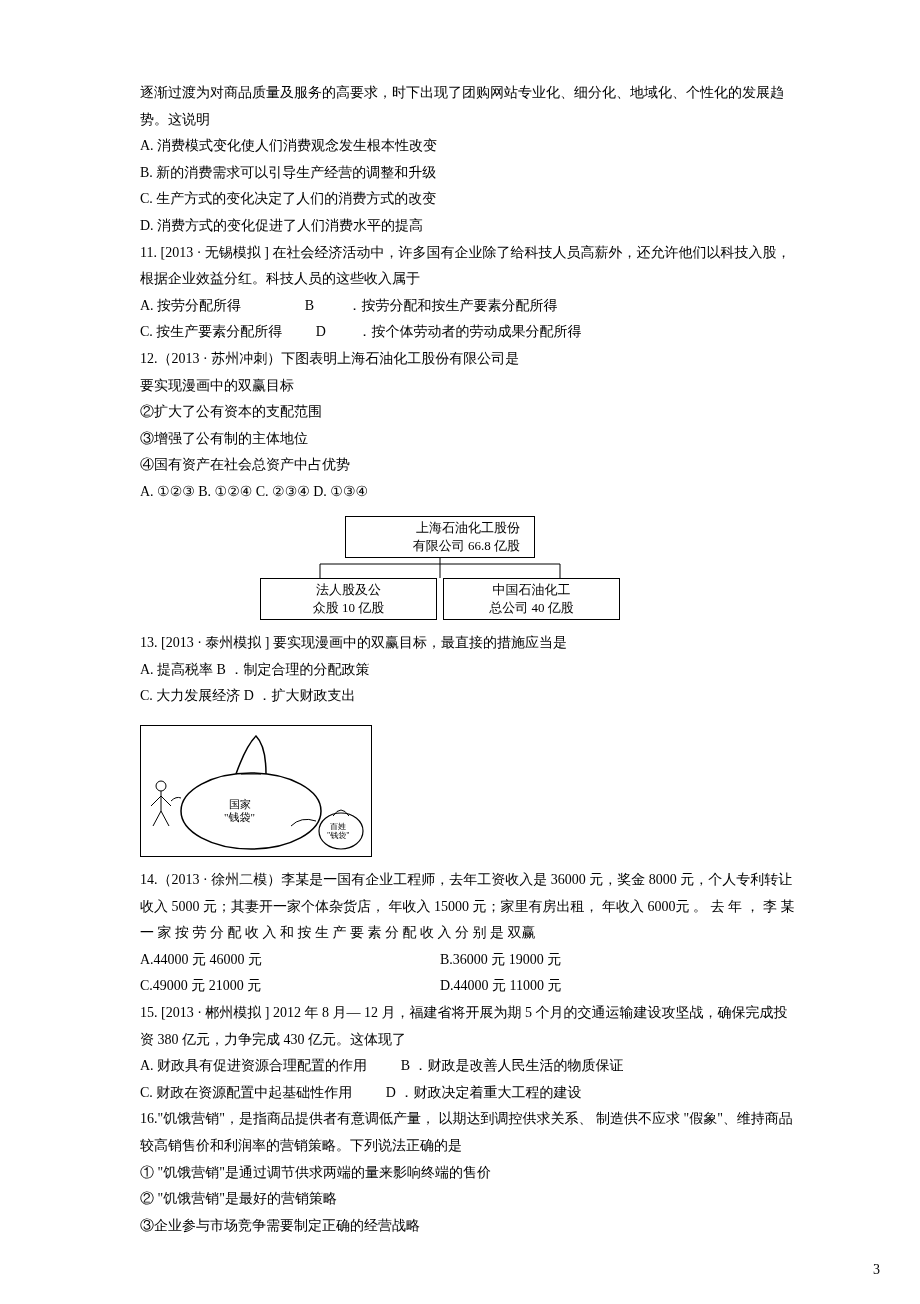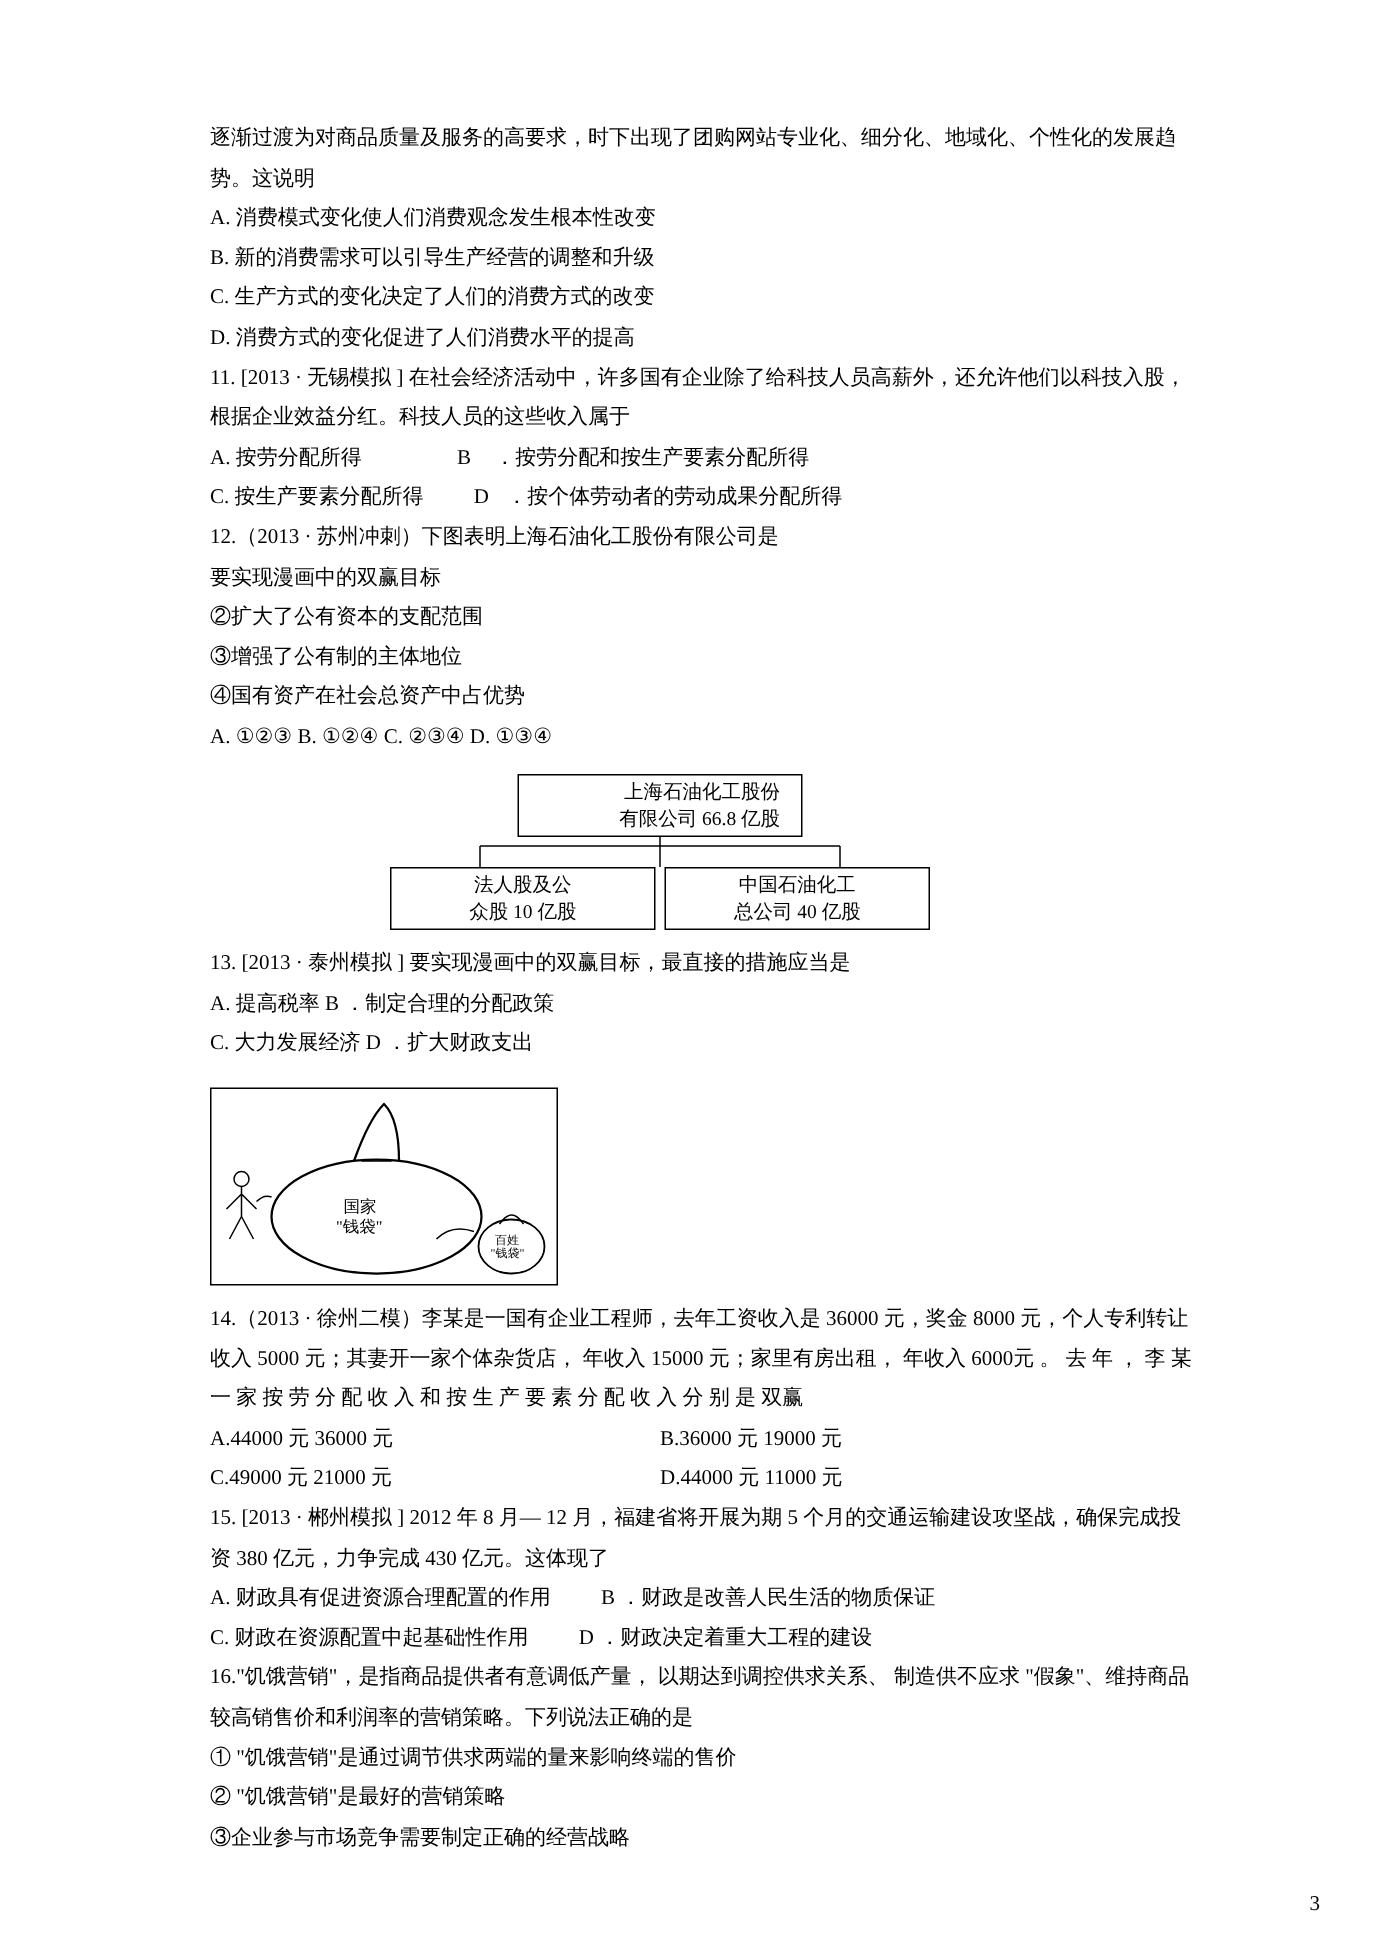--- a/index.html
+++ b/index.html
@@ -72,26 +72,26 @@
 <span class="line">逐渐过渡为对商品质量及服务的高要求，时下出现了团购网站专业化、细分化、地域化、个性化的发展趋势。这说明</span>
 <span class="line">A.   消费模式变化使人们消费观念发生根本性改变</span>
 <span class="line">B.   新的消费需求可以引导生产经营的调整和升级</span>
 <span class="line">C.   生产方式的变化决定了人们的消费方式的改变</span>
 <span class="line">D.   消费方式的变化促进了人们消费水平的提高</span>
 
 <span class="line">11. [2013 · 无锡模拟  ]   在社会经济活动中，许多国有企业除了给科技人员高薪外，还允许他们以科技入股，根据企业效益分红。科技人员的这些收入属于</span>
 <div class="line">
   <span>A.  按劳分配所得</span>
   <span style="margin-left:60px">B</span>
-  <span style="margin-left:12px">．按劳分配和按生产要素分配所得</span>
+  <span style="margin-left:30px">．按劳分配和按生产要素分配所得</span>
 </div>
 <div class="line">
   <span>C.  按生产要素分配所得</span>
   <span style="margin-left:30px">D</span>
-  <span style="margin-left:8px">．按个体劳动者的劳动成果分配所得</span>
+  <span style="margin-left:28px">．按个体劳动者的劳动成果分配所得</span>
 </div>
 
 <span class="line">12.（2013 · 苏州冲刺）下图表明上海石油化工股份有限公司是</span>
 <span class="line">要实现漫画中的双赢目标</span>
 <span class="line">②扩大了公有资本的支配范围</span>
 <span class="line">③增强了公有制的主体地位</span>
 <span class="line">④国有资产在社会总资产中占优势</span>
 <span class="line">A. ①②③         B.         ①②④    C.   ②③④         D.         ①③④</span>
 
 <div class="diagram">
@@ -134,21 +134,21 @@
       <text x="88" y="82" font-size="11">国家</text>
       <text x="83" y="95" font-size="11">"钱袋"</text>
       <text x="189" y="103" font-size="8">百姓</text>
       <text x="186" y="112" font-size="8">"钱袋"</text>
     </svg>
   </div>
 </div>
 
 <span class="line">14.（2013 · 徐州二模）李某是一国有企业工程师，去年工资收入是       36000 元，奖金  8000 元，个人专利转让收入   5000 元；其妻开一家个体杂货店，  年收入 15000 元；家里有房出租，  年收入 6000元 。 去 年 ， 李 某 一 家 按 劳 分 配 收 入 和 按 生 产 要 素 分 配 收 入 分 别 是 双赢</span>
 <div class="two-col">
-  <div><span>A.44000 元    36000     元</span></div>
+  <div><span>A.44000 元    46000     元</span></div>
   <div><span>B.36000 元    19000     元</span></div>
 </div>
 <div class="two-col">
   <div><span>C.49000 元    21000     元</span></div>
   <div><span>D.44000 元    11000     元</span></div>
 </div>
 
 <span class="line">15.   [2013 · 郴州模拟  ] 2012   年 8 月— 12 月，福建省将开展为期    5 个月的交通运输建设攻坚战，确保完成投资   380 亿元，力争完成   430 亿元。这体现了</span>
 <div class="line">
   <span>A.  财政具有促进资源合理配置的作用</span>

